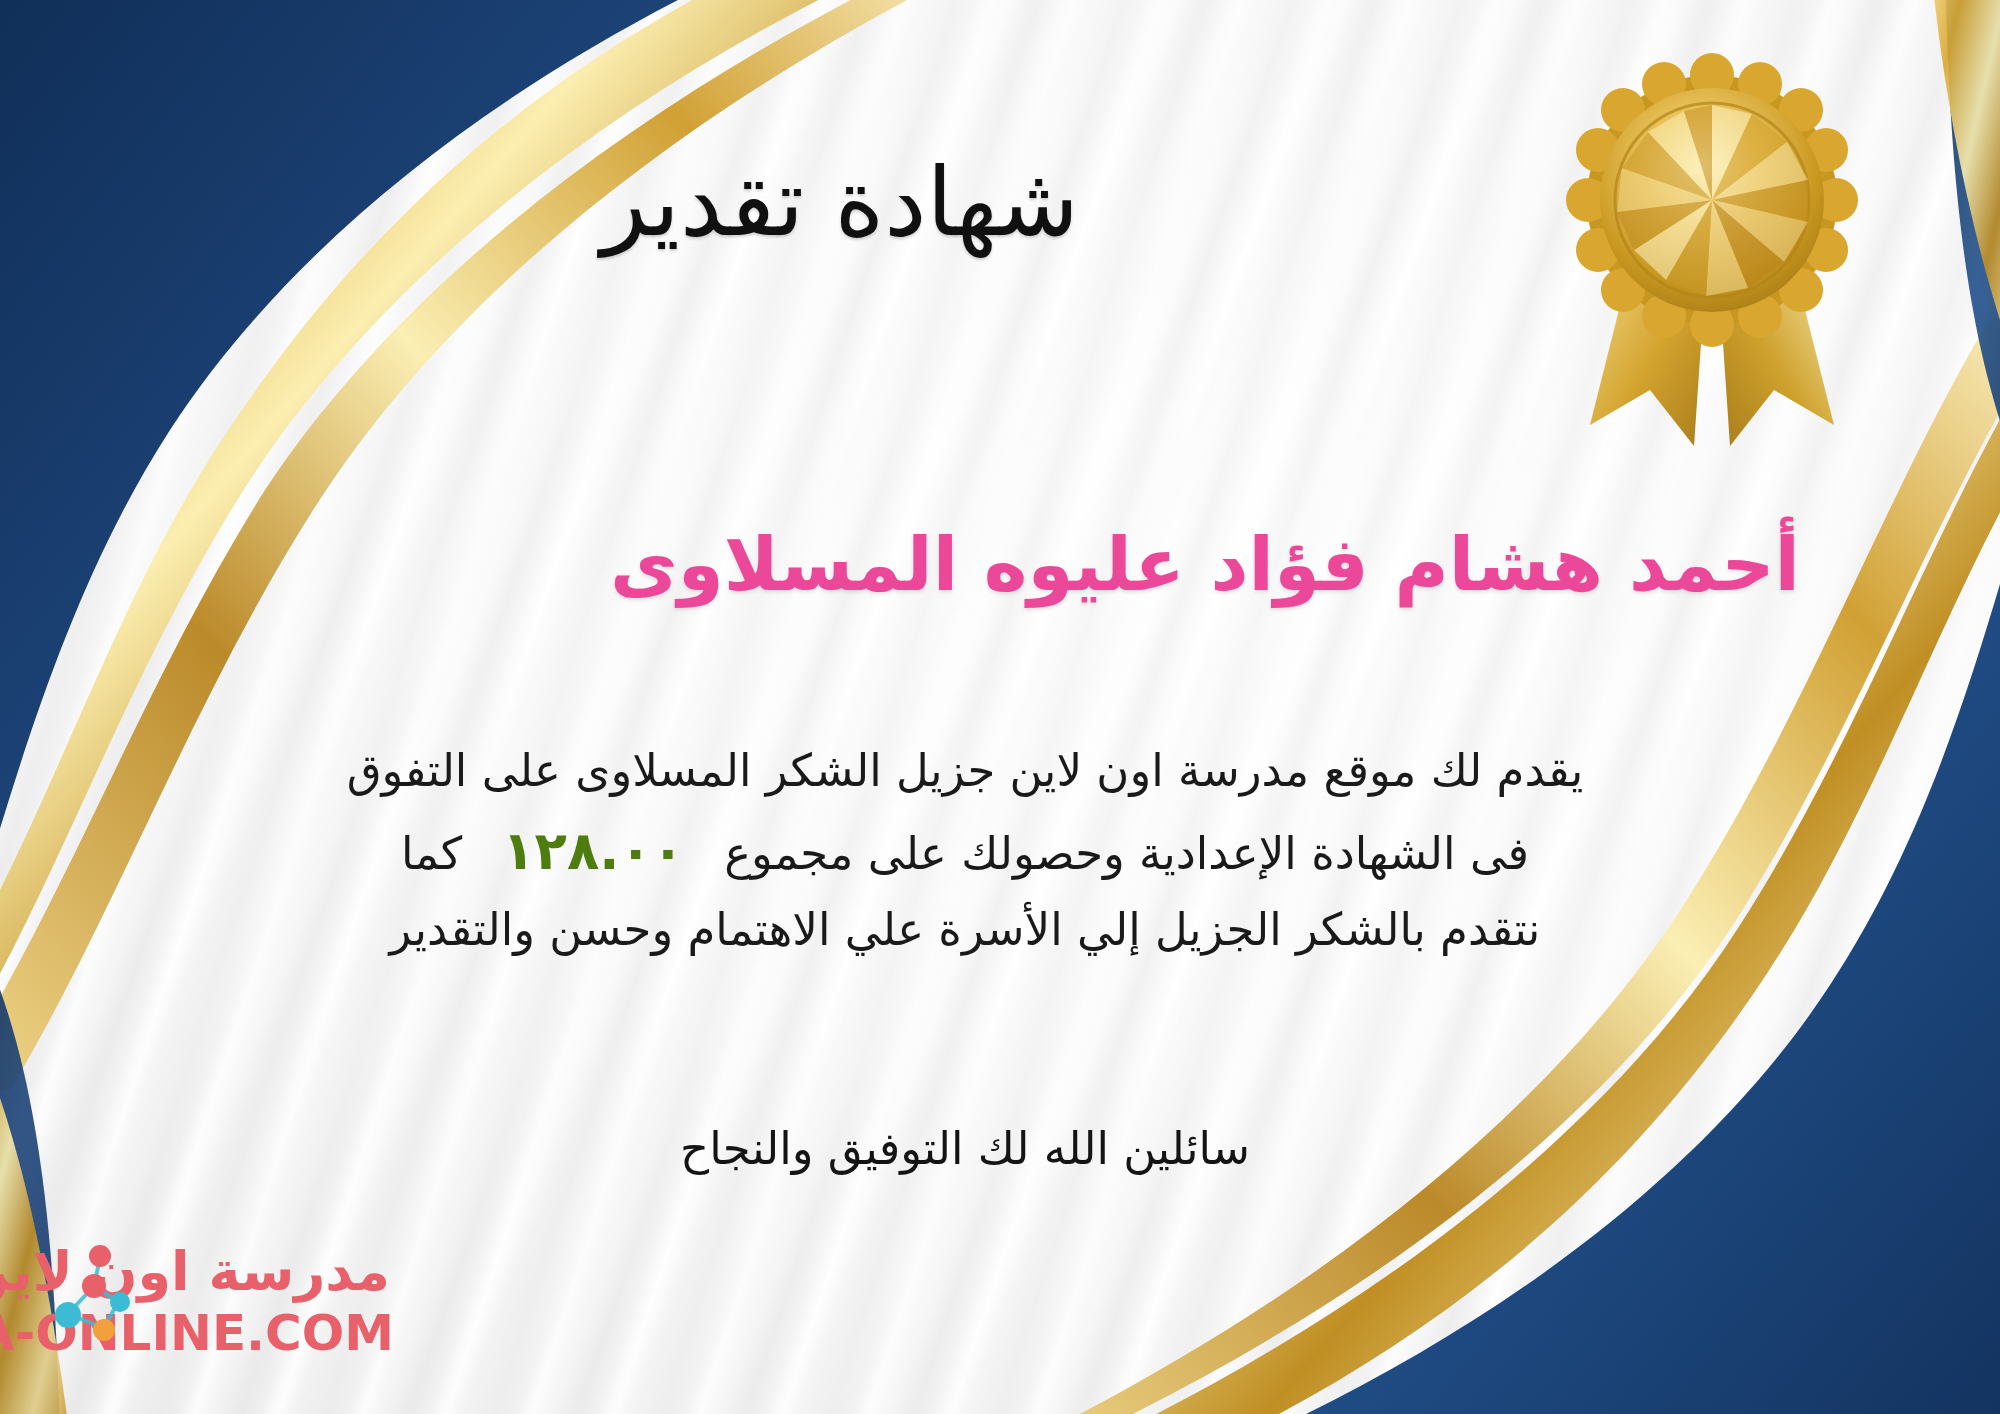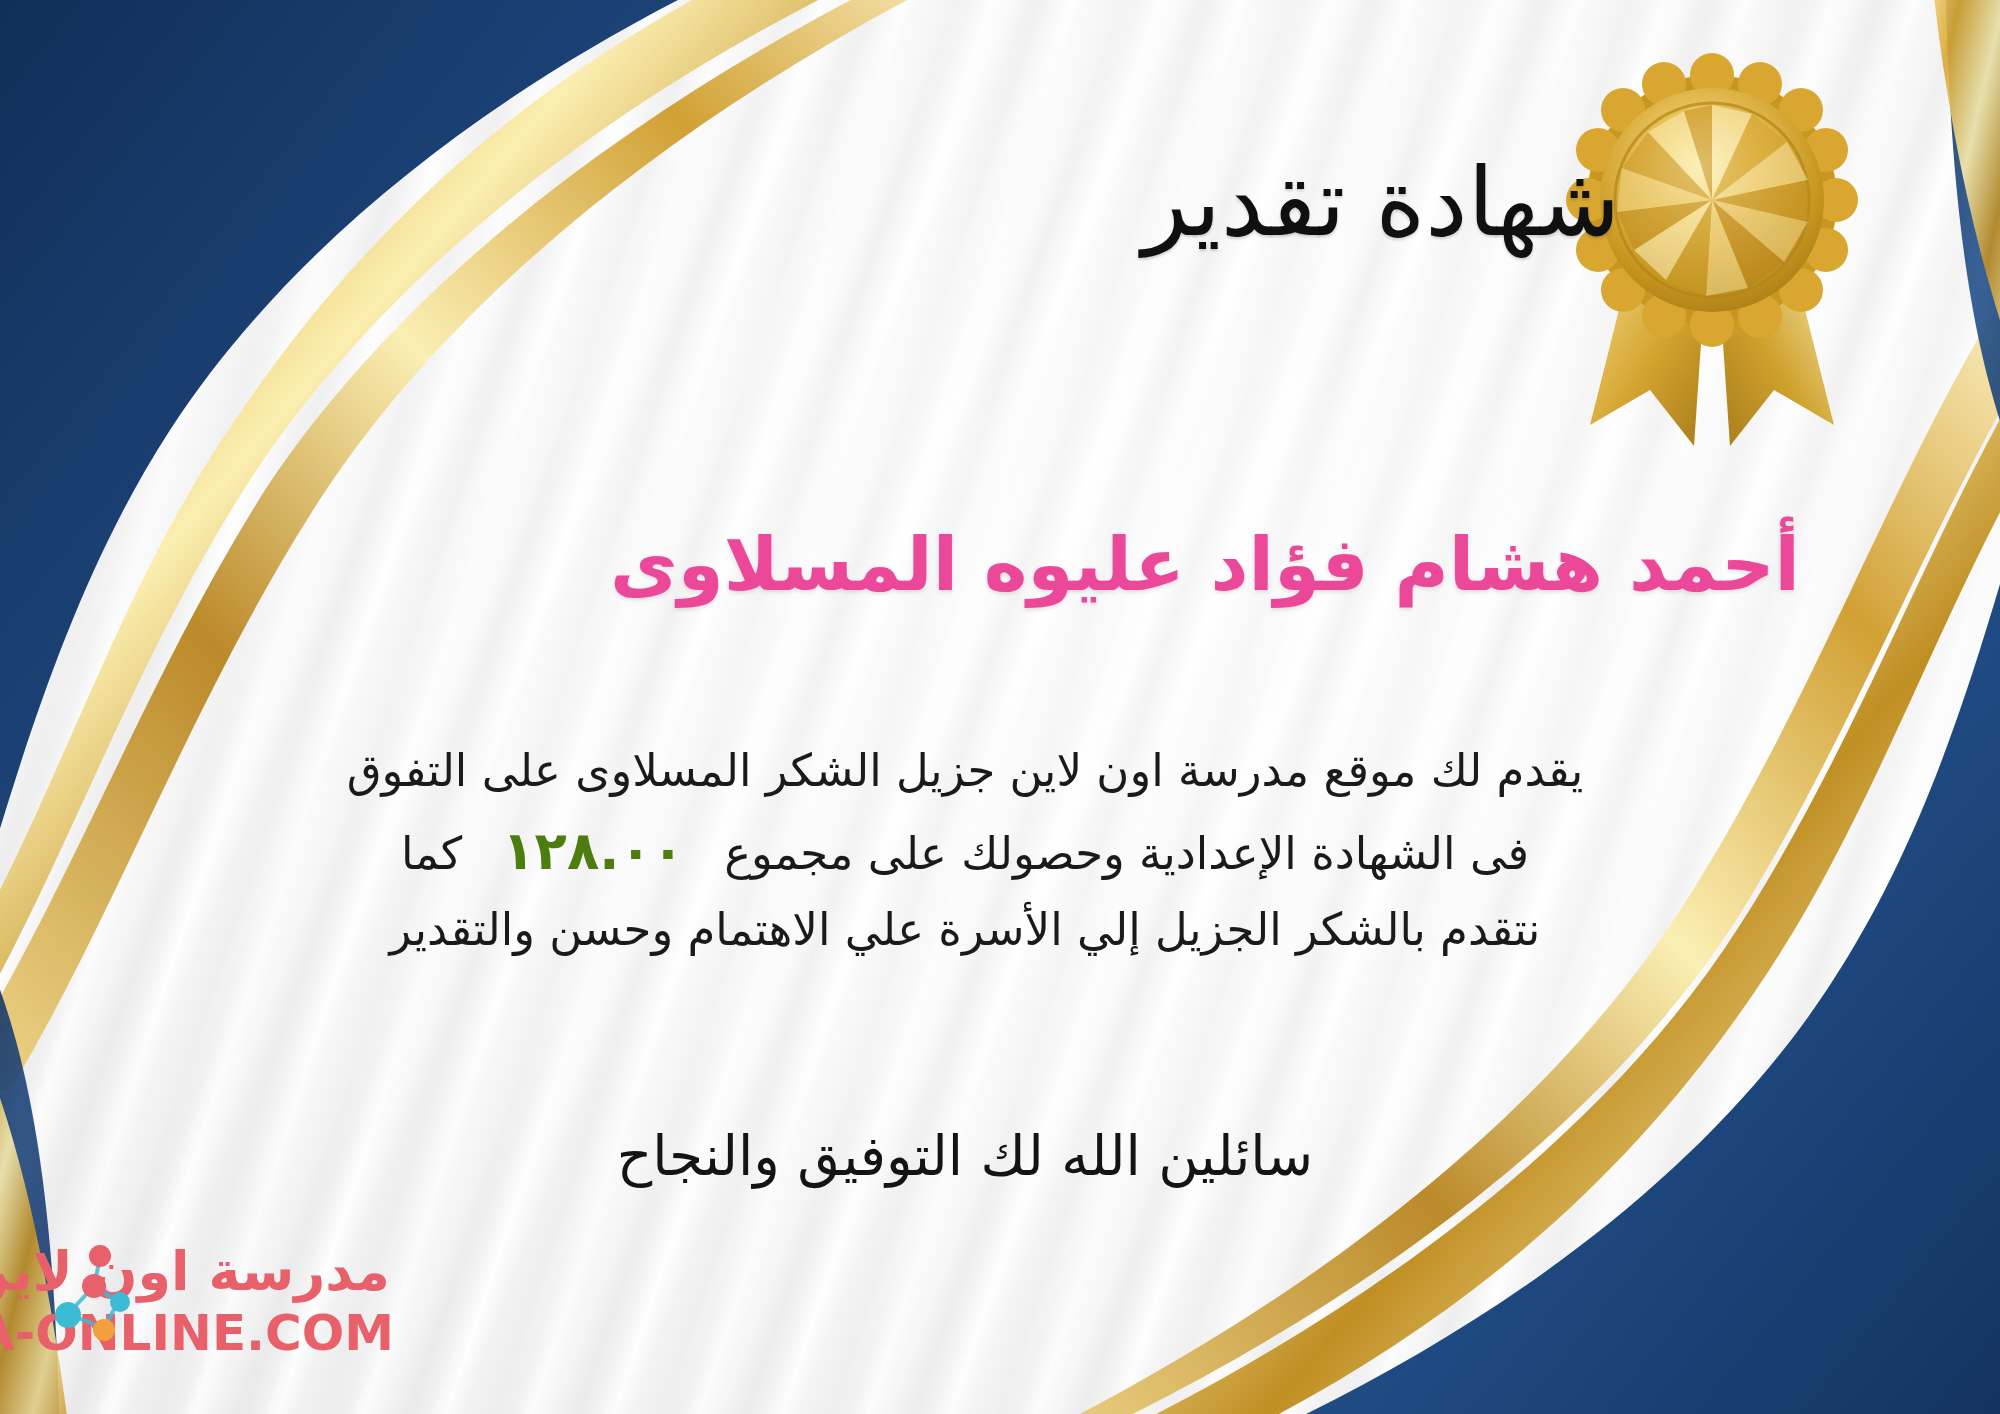--- a/index.html
+++ b/index.html
@@ -49,21 +49,21 @@
   
   .content{
     position:absolute;
     left:60px;top:0;
     width:1830px;height:1414px;
     text-align:center;
   }
   .title{
     position:absolute;
     top:148px;left:0;width:1560px;
-    text-align:right;
+    text-align:center;
     font-size:95px;
     font-weight:400;
     color:#101010;
     letter-spacing:0px;
     line-height:1.15;
     text-shadow:0 2px 3px rgba(0,0,0,.18);
   }
   .student-name{
     position:absolute;
     top:520px;left:40px;width:1700px;
@@ -89,21 +89,21 @@
     color:#4d7c0f;
     font-weight:700;
     font-size:53px;
     padding:0 40px;
     letter-spacing:2px;
   }
   .closing{
     position:absolute;
     top:1115px;left:10px;width:1790px;
     text-align:center;
-    font-size:55px;
+    font-size:45px;
     color:#141414;
     line-height:1.5;
   }
 
   
   .logo{
     position:absolute;
     left:20px;bottom:28px;
     width:470px;height:150px;
     direction:rtl;

